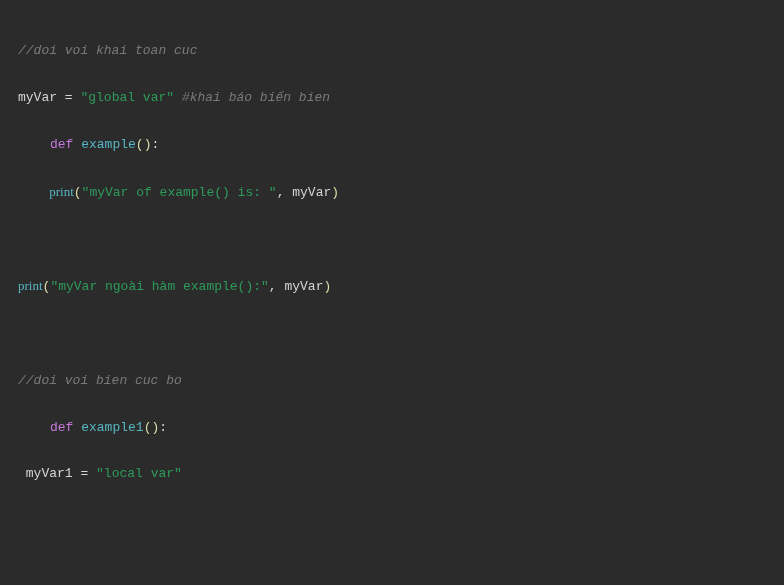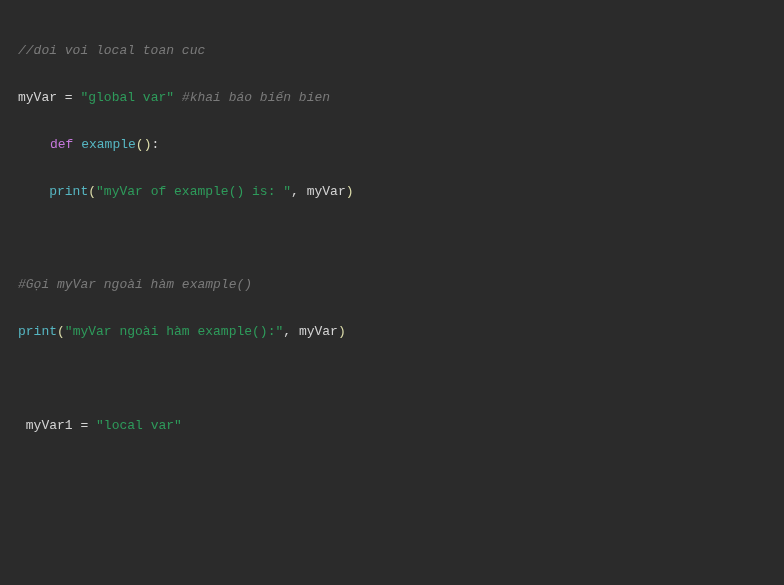--- a/index.html
+++ b/index.html
@@ -20,37 +20,38 @@
     }
     .code-block {
       white-space: pre;
     }
     .comment { color: #7a7a7a; font-style: italic; }
     .ident { color: #d4d4d4; text-align: center; }
     .operator { color: #d4d4d4; }
     .string { color: #2e9b5b; }
     .keyword { color: #c678dd; margin-left: 32px; }
     .funcname { color: #56b6c2; }
-    .builtin { color: #56b6c2; }
+    .builtin { color: #56b6c2; font-family: Liberation Serif, serif; }
     .call { color: #d4d4d4; }
     .paren { color: #dcdcaa; }
     .punct { color: #d4d4d4; }
   </style>
 </head>
 <body>
 
 <div class="code-block">
-<div><span class="comment">//doi voi local toan cuc</span></div>
+<div><span class="comment">//doi voi khai toan cuc</span></div>
 <div><span class="ident">myVar</span><span class="operator"> = </span><span class="string">"global var"</span><span class="comment"> #khai báo biến bien</span></div>
 <div><span class="keyword">def</span><span> </span><span class="funcname">example</span><span class="paren">()</span><span class="punct">:</span></div>
 <div><span>    </span><span class="builtin">print</span><span class="paren">(</span><span class="string">"myVar of example() is: "</span><span class="punct">, </span><span class="ident">myVar</span><span class="paren">)</span></div>
 <div>&nbsp;</div>
-<div><span class="comment">#Gọi myVar ngoài hàm example()</span></div>
 <div><span class="builtin">print</span><span class="paren">(</span><span class="string">"myVar ngoài hàm example():"</span><span class="punct">, </span><span class="ident">myVar</span><span class="paren">)</span></div>
 <div>&nbsp;</div>
+<div><span class="comment">//doi voi bien cuc bo</span></div>
+<div><span class="keyword">def</span><span> </span><span class="funcname">example1</span><span class="paren">()</span><span class="punct">:</span></div>
 <div><span> </span><span class="ident">myVar1</span><span class="operator"> = </span><span class="string">"local var"</span></div>
 
 
 
 
 
 
 
 
 

